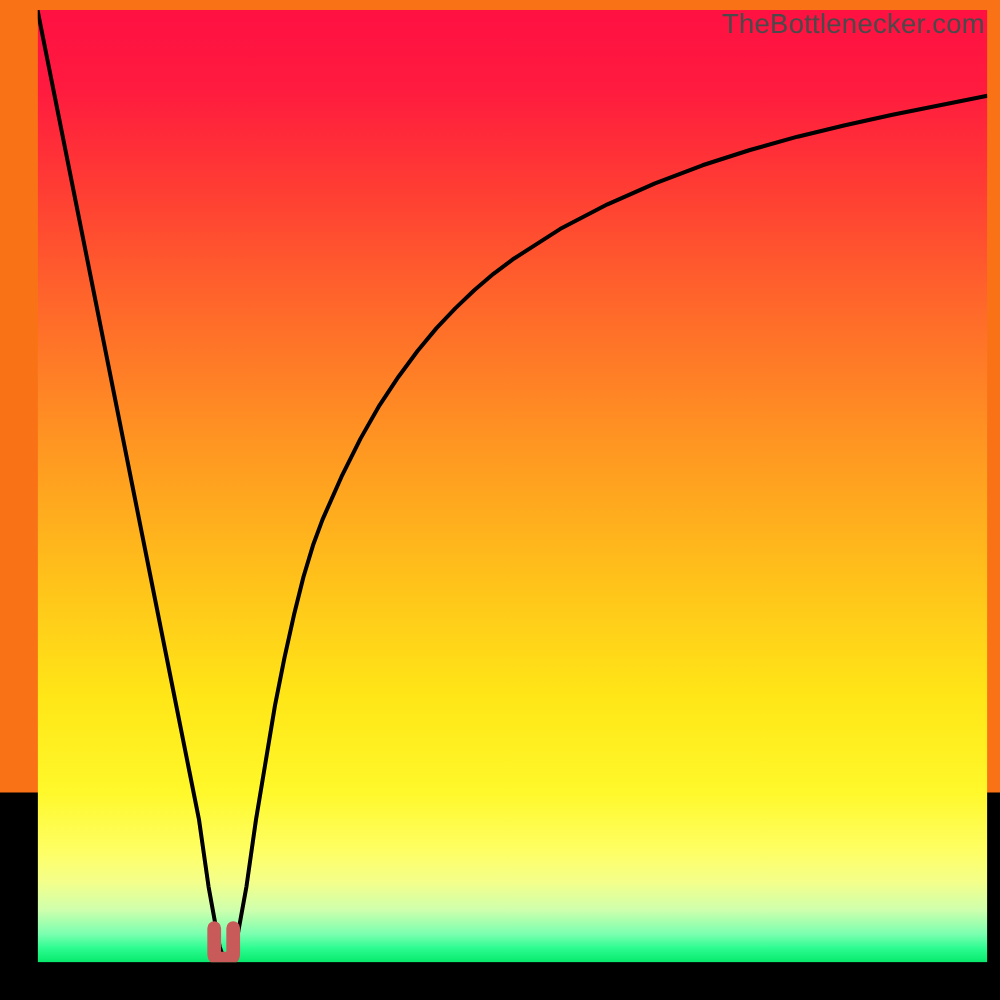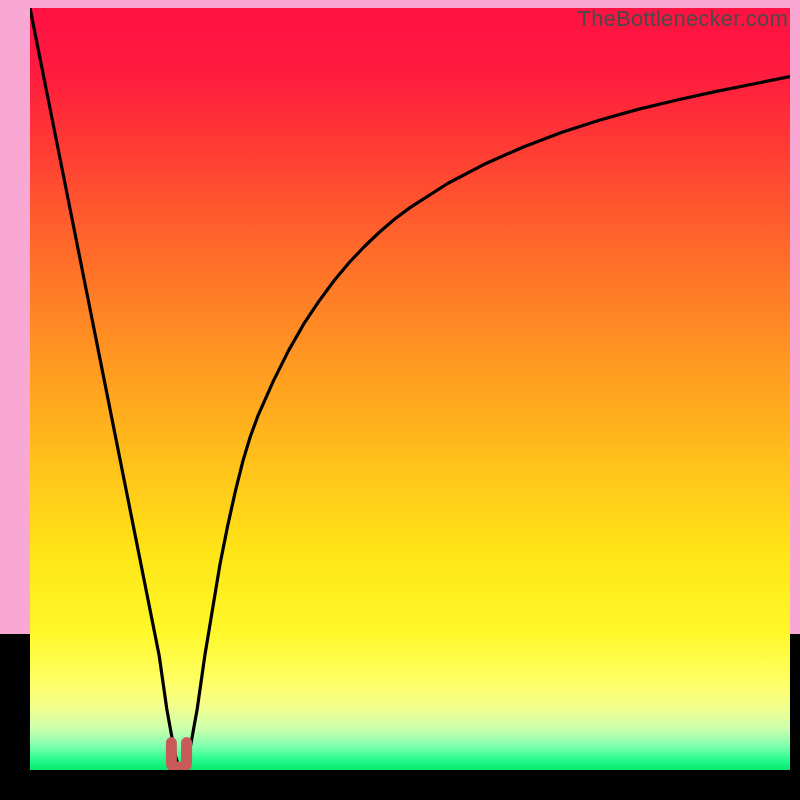--- a/index.html
+++ b/index.html
@@ -8,21 +8,21 @@
     width: 800px;
     height: 800px;
     overflow: hidden;
     background: #000;
     font-family: Arial, Helvetica, sans-serif;
   }
   .frame {
     position: relative;
     width: 800px;
     height: 634px;
-    background: #f9a8d4;
+    background: #f97316;
   }
   .plot-area {
     position: absolute;
     left: 30px;
     top: 8px;
     width: 760px;
     height: 762px;
     overflow: hidden;
   }
   .gradient-bg {

